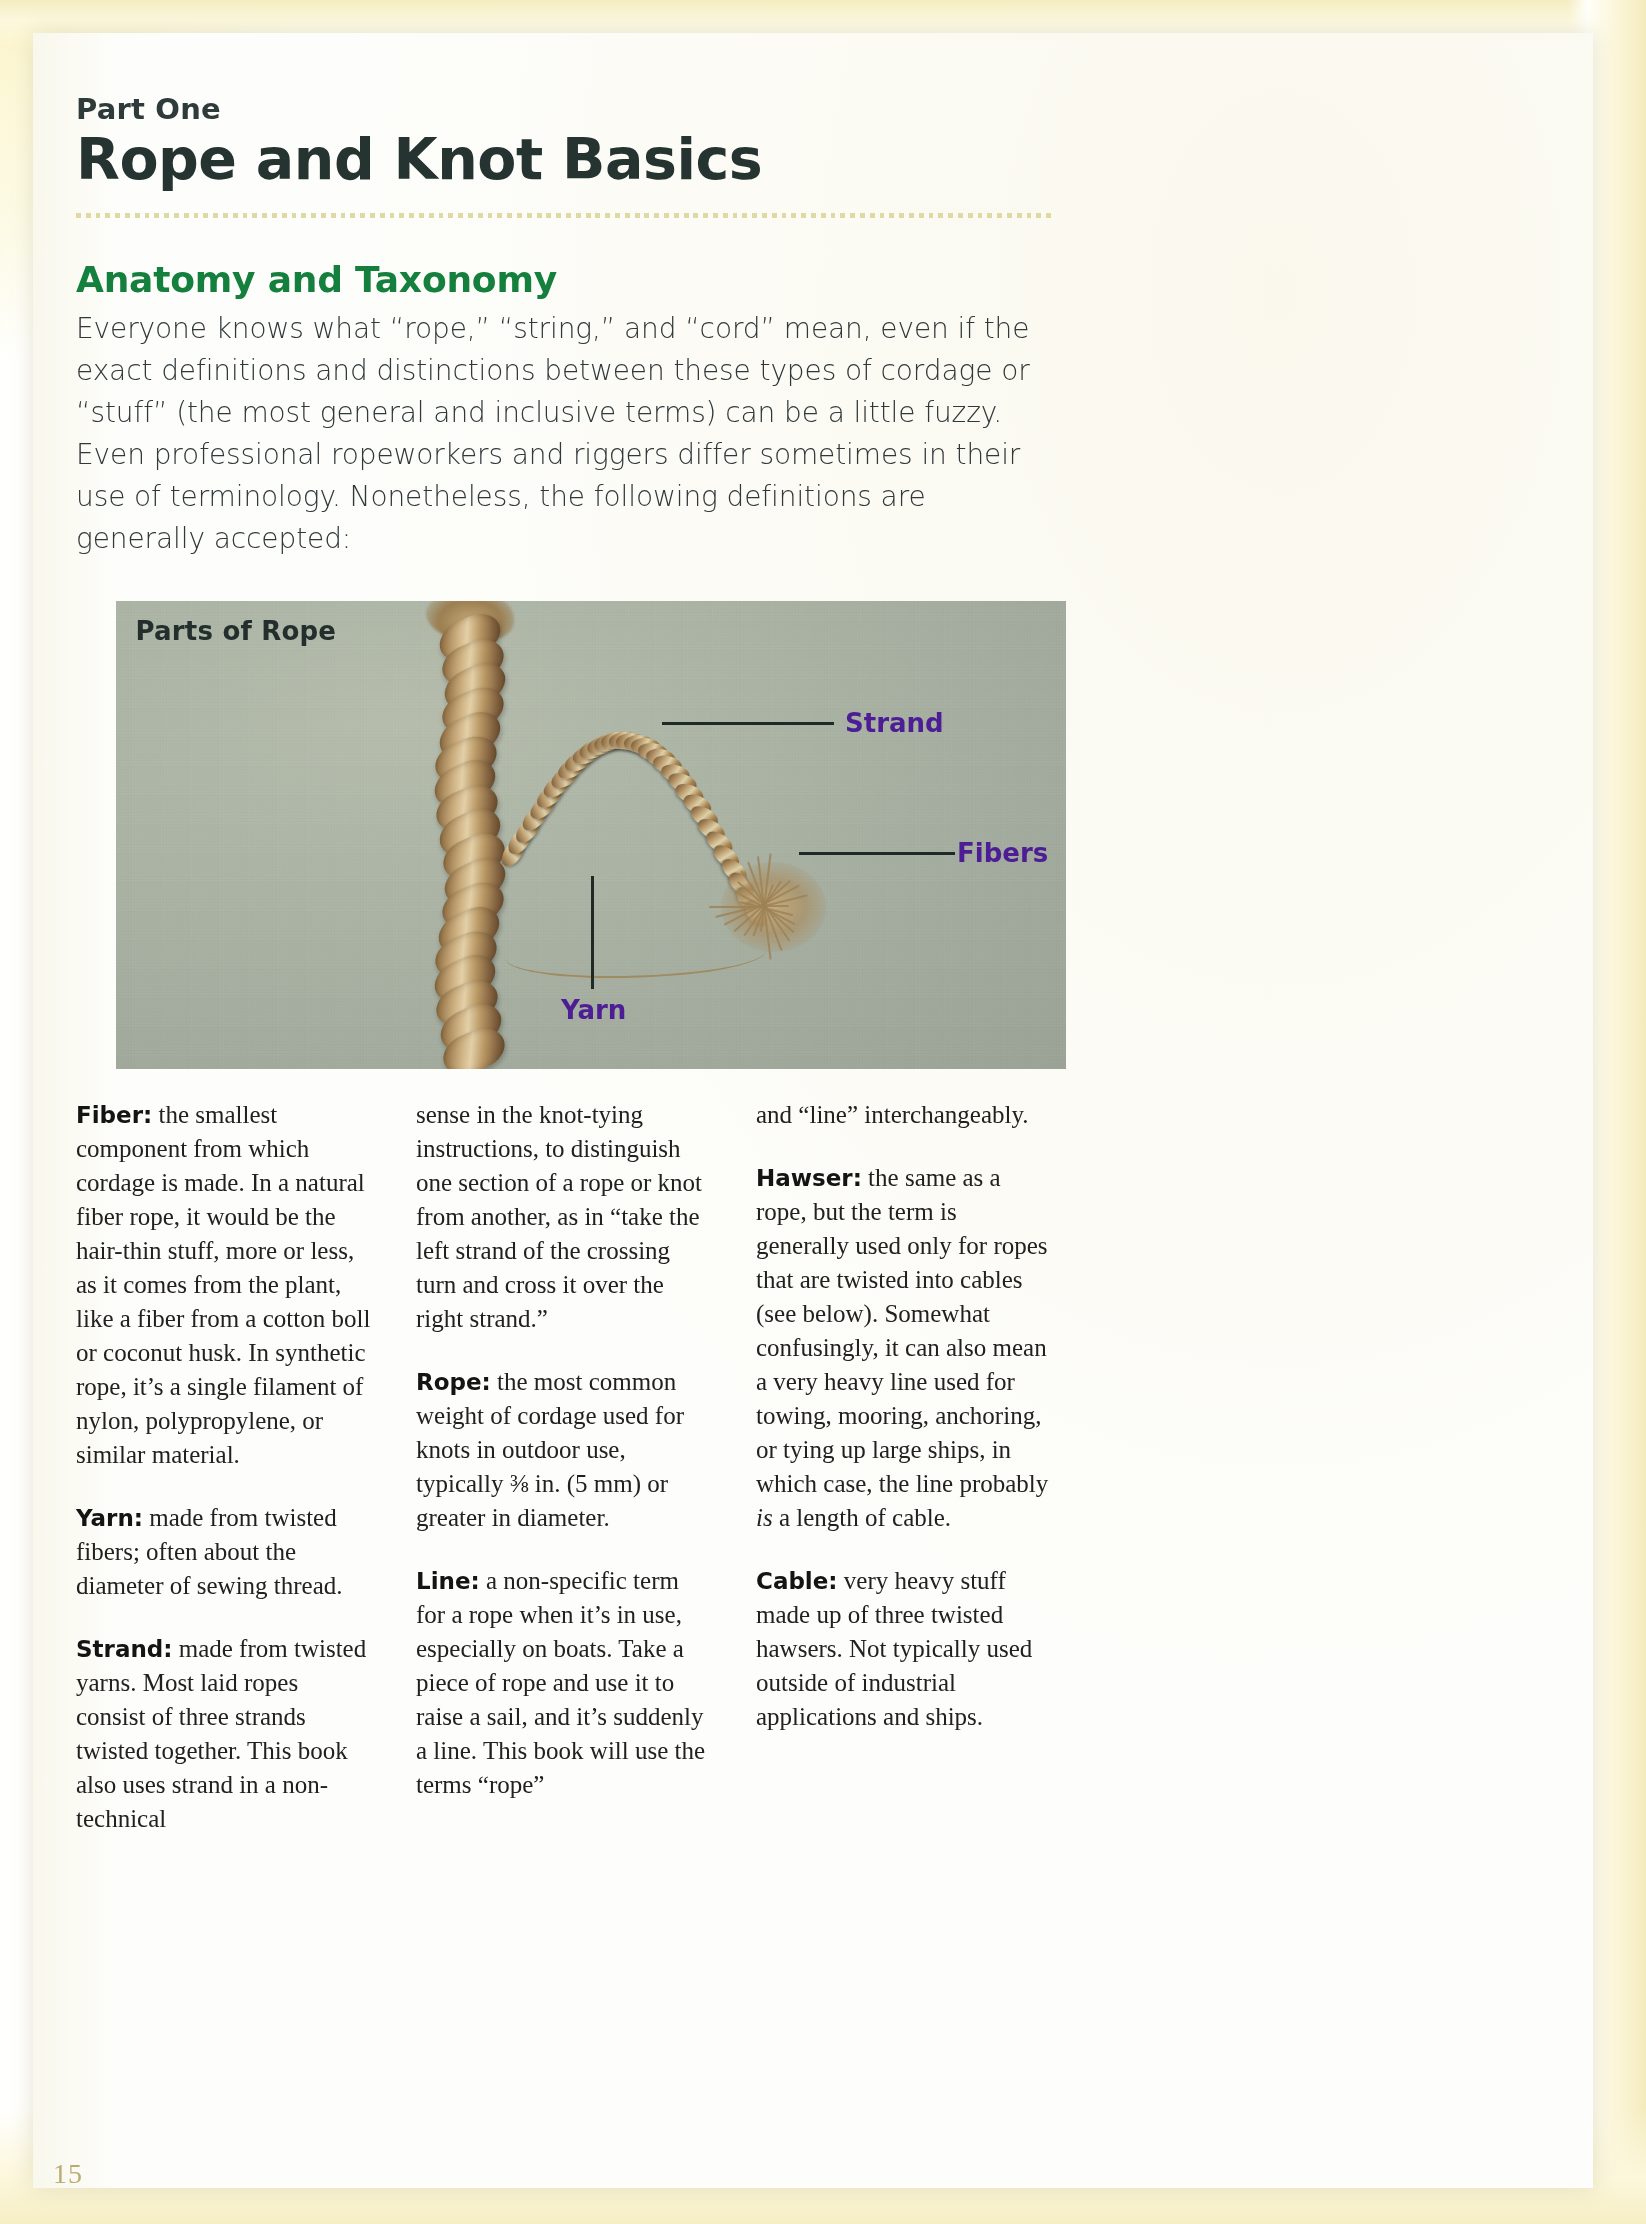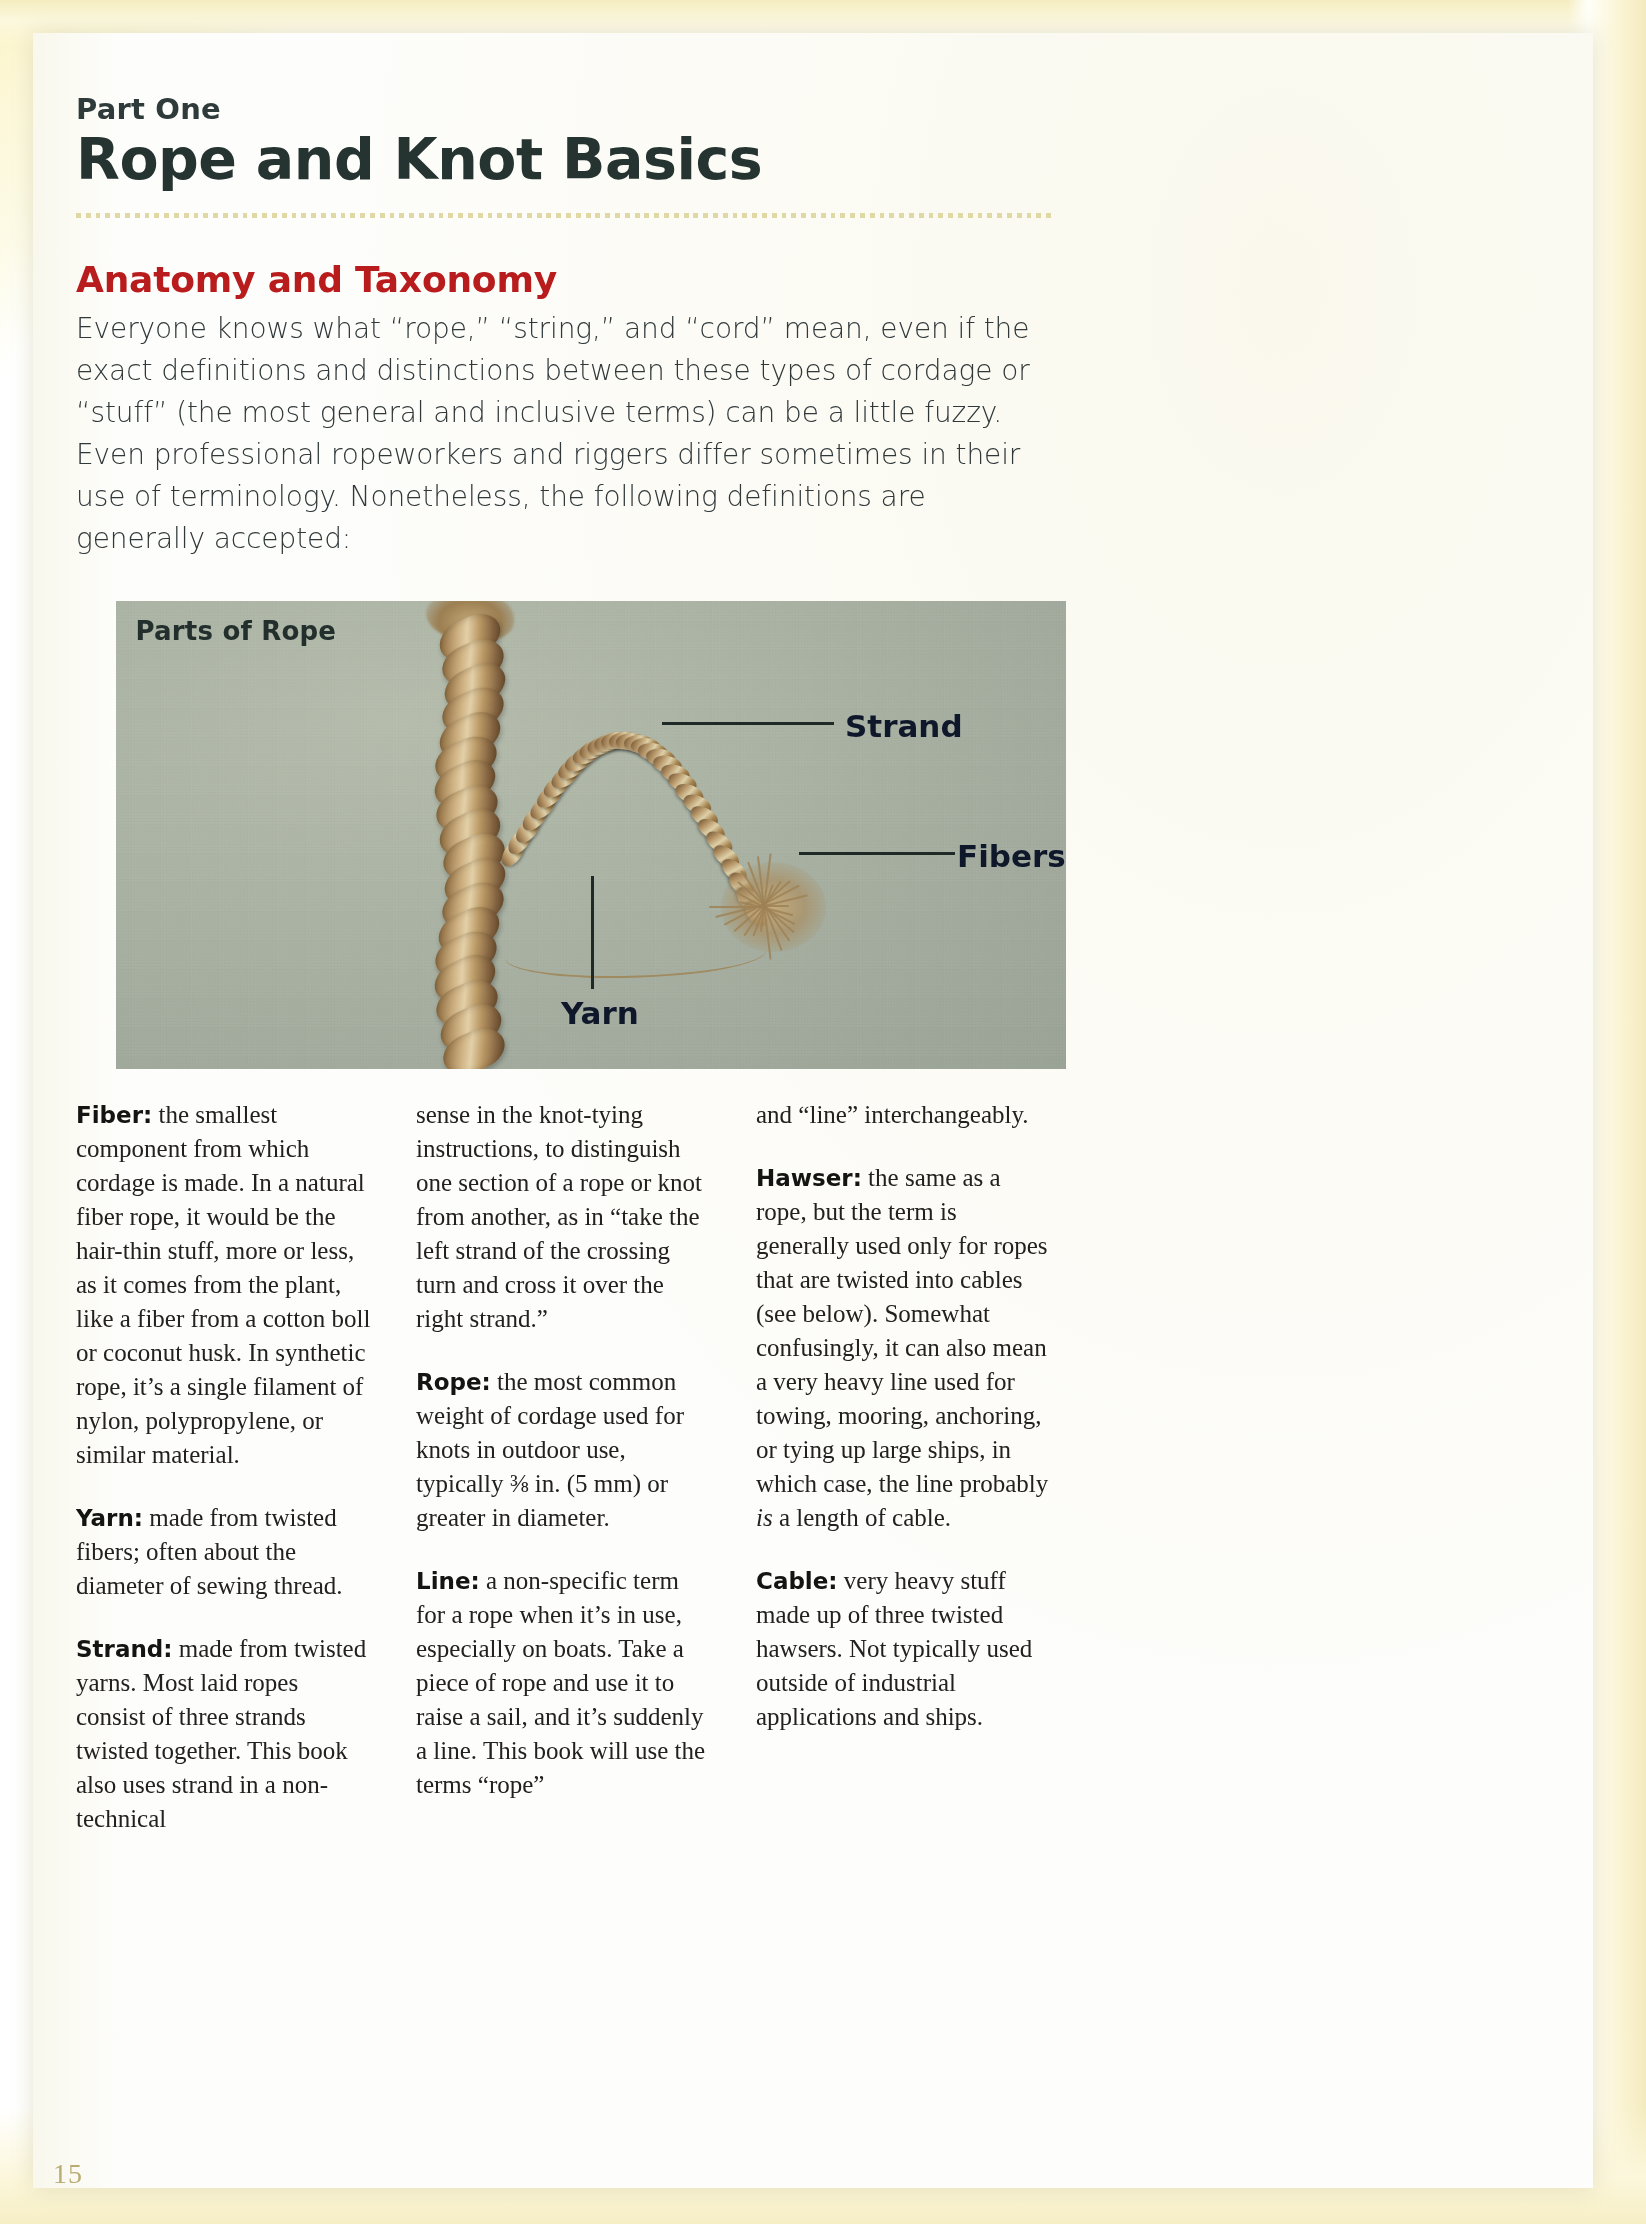--- a/index.html
+++ b/index.html
@@ -97,21 +97,21 @@
       rgba(255,255,255,0) 4.9px, rgba(255,255,255,0) 9.8px
     );
     opacity: 0.95;
   }
 
   
   .section-head {
     font-family: "DejaVu Sans", sans-serif;
     font-size: 36px;
     font-weight: 700;
-    color: #b91c1c;
+    color: #15803d;
     margin: 41px 0 7.8px 0;
     letter-spacing: -0.2px;
   }
   .intro {
     font-family: "DejaVu Sans", sans-serif;
     font-weight: 300;
     font-size: 28px;
     line-height: 42px;
     color: #30383a;
     margin: 0;
@@ -227,23 +227,23 @@
     height: 2px;
     border-radius: 2px;
     transform-origin: left center;
     opacity: 0.85;
   }
 
   
   .callout-label {
     position: absolute;
     font-family: "DejaVu Sans", sans-serif;
-    font-size: 31px;
-    font-weight: 700;
-    color: #0f172a;
+    font-size: 26px;
+    font-weight: 700;
+    color: #4c1d95;
     z-index: 9;
     text-align: right;
   }
   .leader {
     position: absolute;
     background: #1f2a27;
     z-index: 9;
   }
   .leader.h { height: 2.9px; }
   .leader.v { width: 2.9px; }

